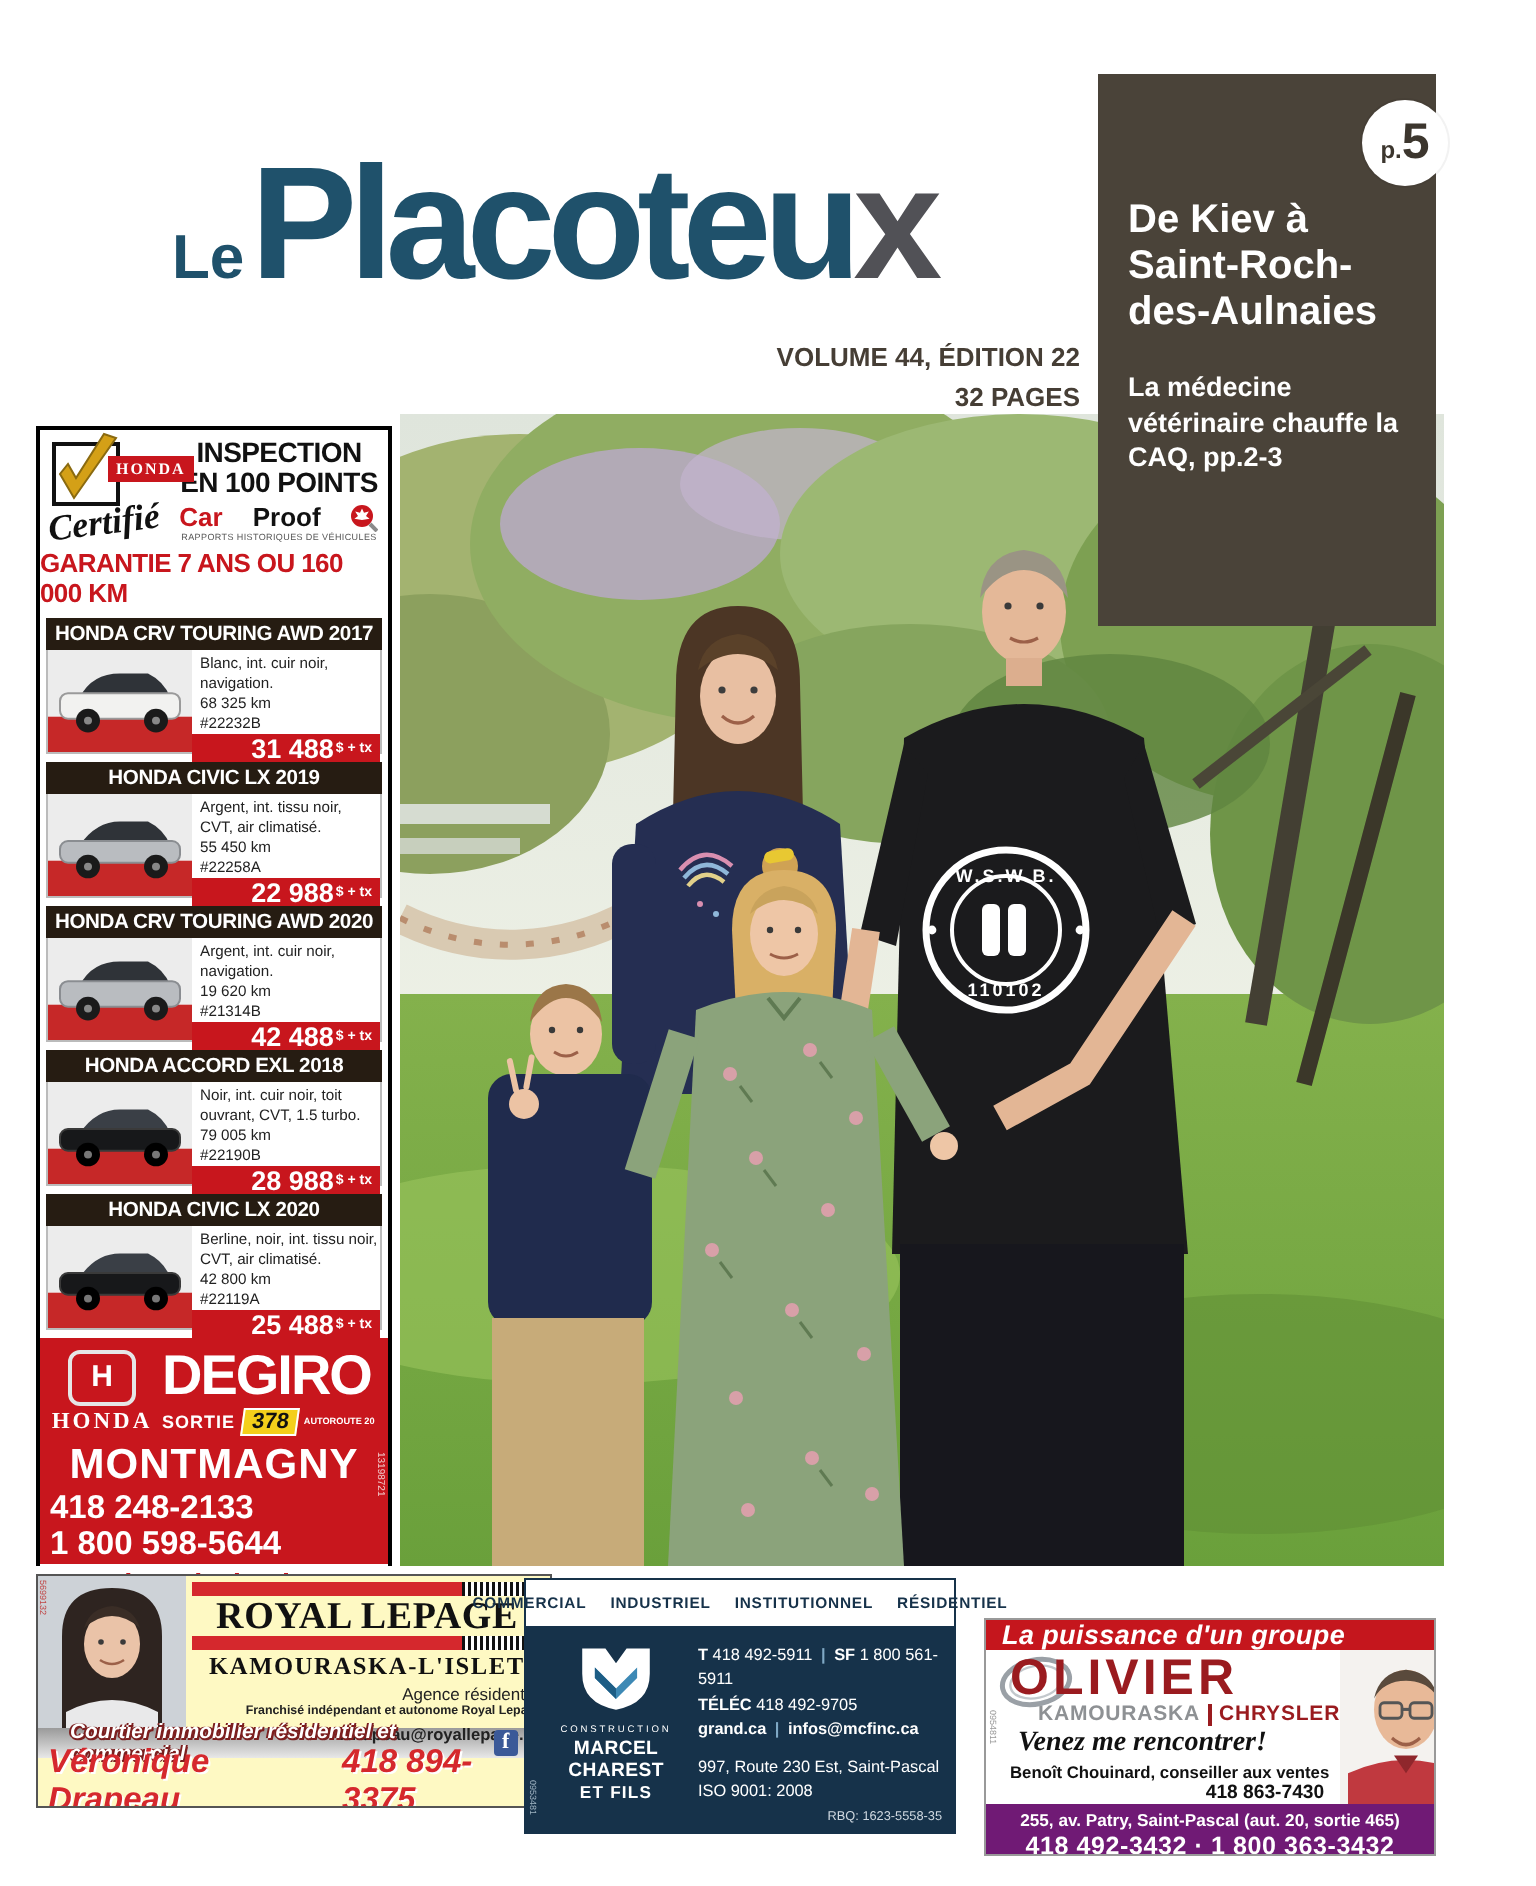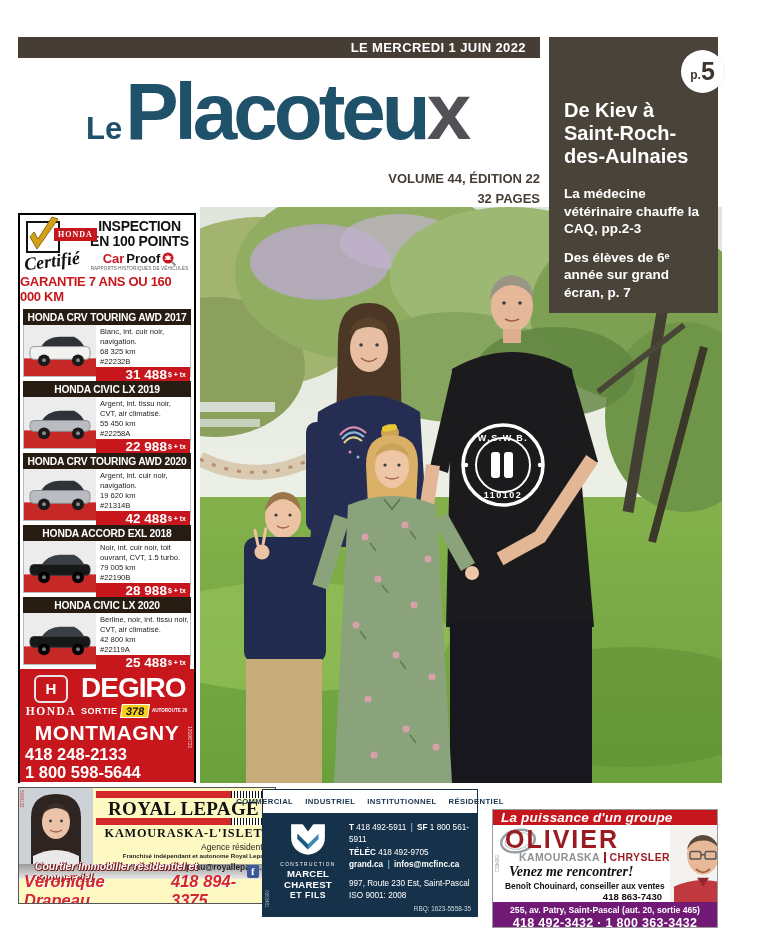--- a/index.html
+++ b/index.html
@@ -38,21 +38,21 @@
   .cert{display:flex;padding:4px 3px 0 4px;height:64px;box-sizing:border-box;}
   .cert-l{width:64px;position:relative;}
   .chk{position:absolute;left:2px;top:2px;width:30px;height:28px;background:#fff;border:2.5px solid #111;}
   .chk svg{position:absolute;left:-4px;top:-8px;}
   .htab{position:absolute;left:30px;top:9px;background:#c8161d;color:#fff;font-family:"Liberation Serif",serif;
     font-weight:bold;font-size:8px;padding:2px 4px;letter-spacing:1px;}
   .script{position:absolute;left:0px;top:32px;font-family:"Liberation Serif",serif;font-style:italic;
     font-weight:bold;font-size:18px;color:#111;transform:rotate(-7deg);white-space:nowrap;}
   .cert-r{flex:1;text-align:center;}
   .insp{font-size:14px;font-weight:900;line-height:1.05;color:#111;letter-spacing:-.3px;}
-  .cp-row{display:flex;align-items:center;justify-content:center;gap:2px;margin-top:3px;}
+  .cp-row{display:flex;align-items:center;justify-content:center;gap:15px;margin-top:3px;}
   .cp-car{color:#c8161d;font-weight:900;font-size:13px;}
   .cp-proof{color:#111;font-weight:900;font-size:13px;}
   .cp-sub{font-size:4.5px;color:#555;letter-spacing:.2px;}
   .garantie{color:#c8161d;font-weight:900;font-size:13px;text-align:left;margin:3px 0 5px;letter-spacing:-.3px;}
   .lst{margin:0 3px 4px;}
   .lst-h{background:#261c12;color:#fff;font-weight:bold;font-size:10.3px;text-align:center;
     padding:2.5px 0;letter-spacing:-.2px;}
   .lst-b{display:flex;height:52px;border:1px solid #bbb;border-top:none;box-sizing:border-box;}
   .car{width:72px;flex:0 0 72px;}
   .lst-r{flex:1;display:flex;flex-direction:column;min-width:0;}
@@ -149,37 +149,33 @@
     box-sizing:border-box;line-height:1.25;}
   .ol-addr{font-size:8.6px;font-weight:bold;}
   .ol-phones{font-size:12.5px;font-weight:900;letter-spacing:.3px;}
   .ol-code{position:absolute;left:1px;bottom:30px;writing-mode:vertical-rl;font-size:4.5px;color:#999;}
 </style>
 </head>
 <body>
 
 <div class="page">
 
-  <div class="date-bar">
-    <span>LE MERCREDI 1 JUIN 2022</span>
-  </div>
   <div class="masthead">
     <span class="m-le">Le</span>
     <span class="m-main">Placoteu</span>
     <span class="m-x">x</span>
   </div>
   <div class="volume">
     <div>VOLUME 44, ÉDITION 22</div>
     <div>32 PAGES</div>
   </div>
 
   <div class="sidebar">
     <div class="sb-head">De Kiev à Saint-Roch-des-Aulnaies</div>
     <p class="sb-teaser">La médecine vétérinaire chauffe la CAQ, pp.2-3</p>
-    <p class="sb-teaser">Des élèves de 6ᵉ année sur grand écran, p. 7</p>
   </div>
   <div class="badge">
     <span class="bp">p.</span>
     <span class="bn">5</span>
   </div>
 
   <div class="photo">
     <svg viewBox="0 0 522 576" preserveAspectRatio="none">
       <defs>
         <linearGradient id="sky" x1="0" y1="0" x2="0" y2="1">

